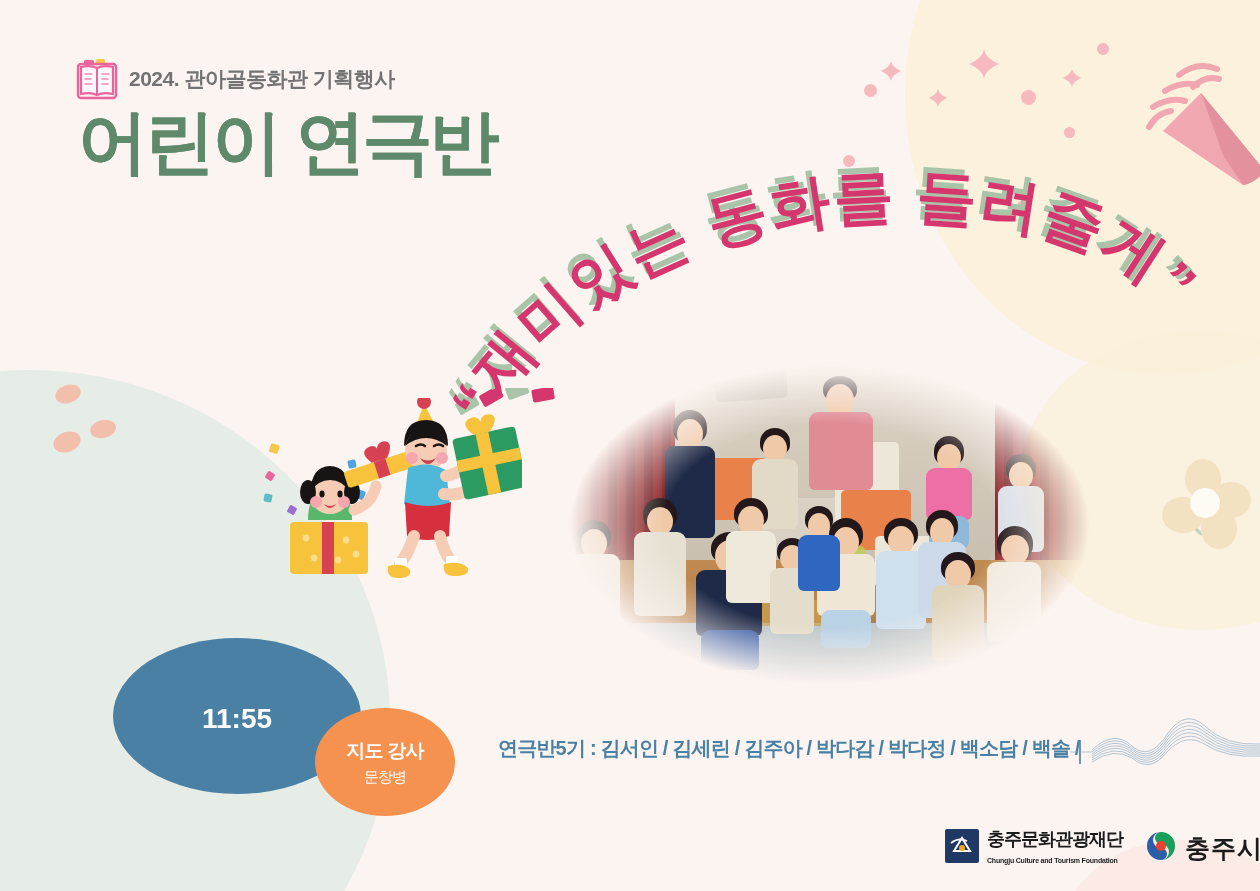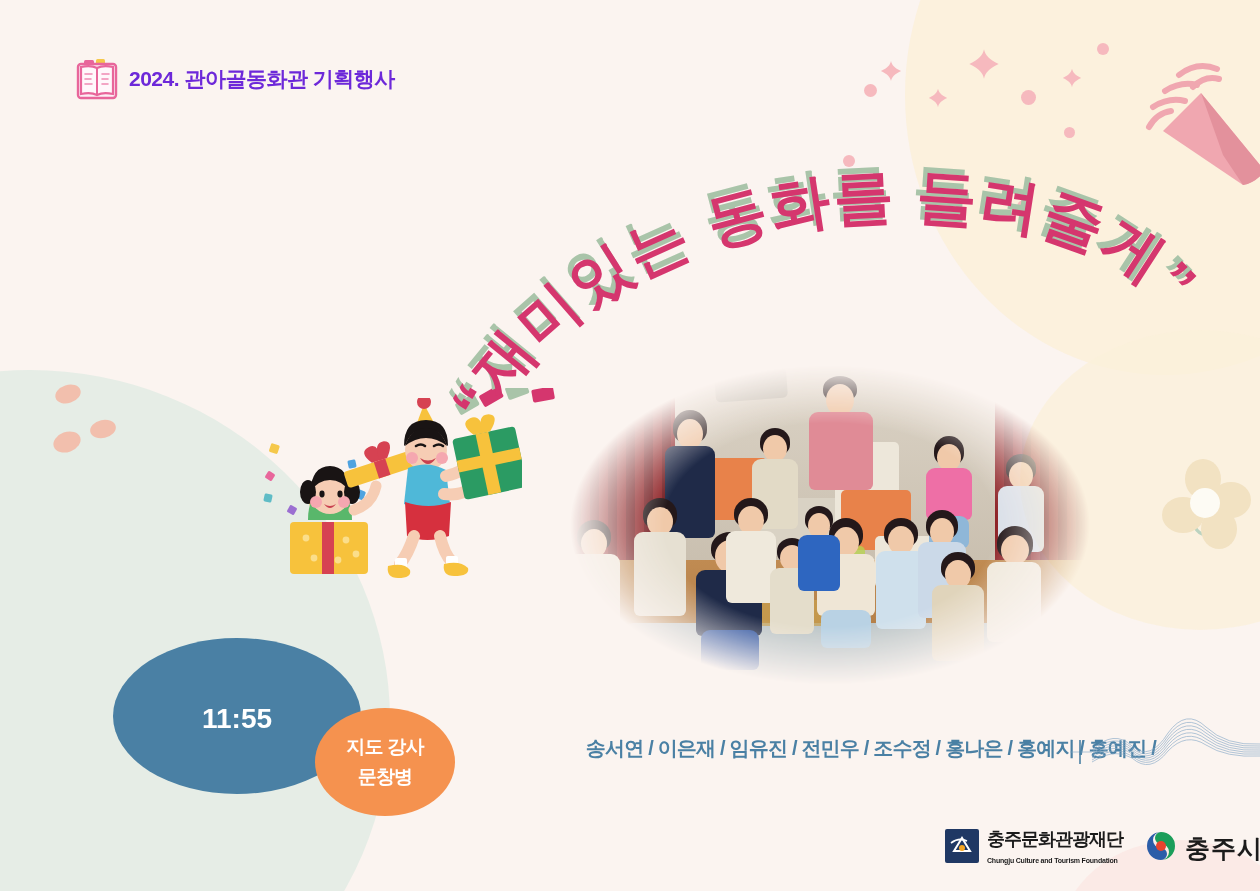--- a/index.html
+++ b/index.html
@@ -68,21 +68,21 @@
     width:96px; height:96px;
   }
 
   
   .header{
     position:absolute; left:76px; top:57px;
     display:flex; align-items:center; gap:11px;
   }
   .book-icon{ width:42px; height:44px; flex:0 0 auto; }
   .kicker{
-    font-size:21px; font-weight:700; color:#6d28d9;
+    font-size:21px; font-weight:700; color:#737373;
     letter-spacing:-.5px; white-space:nowrap;
   }
 
   
   .title{
     position:absolute; left:78px; top:108px;
     color:#5E8A6B;
     font-weight:900;
     font-size:70px;
     line-height:.98;
@@ -155,21 +155,21 @@
   .badge-teacher{
     position:absolute; left:315px; top:708px;
     width:140px; height:108px;
     background:#F5924F;
     border-radius:50%;
     display:flex; flex-direction:column;
     align-items:center; justify-content:center;
     color:#fff; z-index:3;
   }
   .badge-teacher .t1{ font-size:19px; font-weight:900; letter-spacing:-.8px; }
-  .badge-teacher .t2{ font-size:19px; font-weight:700; margin-top:4px; letter-spacing:-.8px; }
+  .badge-teacher .t2{ font-size:15px; font-weight:400; margin-top:4px; letter-spacing:-.8px; }
 
   
   .cast{
     position:absolute; left:498px; top:733px;
     width:680px;
     color:#4A80A4;
     font-size:20px;
     font-weight:800;
     letter-spacing:-.8px;
     line-height:1.55;
@@ -283,20 +283,21 @@
         <rect x="2" y="7" width="38" height="34" rx="3" fill="#FDEFF5" stroke="#E8669B" stroke-width="2.4"></rect>
         <path d="M21 11 Q15 8 5 10 L5 37 Q15 35 21 38 Q27 35 37 37 L37 10 Q27 8 21 11Z" fill="#FFF7FB" stroke="#E8669B" stroke-width="2.2"></path>
         <path d="M21 11 L21 38" stroke="#E8669B" stroke-width="2"></path>
         <path d="M9 17 h7 M9 22 h6 M26 17 h7 M26 22 h6 M9 27 h7 M26 27 h6" stroke="#F08BB4" stroke-width="1.6" stroke-linecap="round"></path>
       </svg>
     </span>
     <span class="kicker">2024. 관아골동화관 기획행사</span>
   </div>
 
   <div class="title">
+    <span class="tl">어린이 연극반</span>
   </div>
 
   <div class="slogan">
     <svg width="740" height="250" viewBox="0 0 740 250">
       <defs>
         <path id="archPath" d="M22,236 C110,58 330,-16 560,22 C640,36 700,76 726,120"></path>
         <path id="archPathShadow" d="M18,230 C106,52 326,-22 556,16 C636,30 696,70 722,114"></path>
       </defs>
       <text class="sl-shadow">
         <textPath href="#archPathShadow" startOffset="2%">“재미있는 동화를 들려줄게”</textPath>
@@ -495,21 +496,21 @@
   <div class="badge-date">
     <span class="d2">11:55</span>
   </div>
 
   <div class="badge-teacher">
     <span class="t1">지도 강사</span>
     <span class="t2">문창병</span>
   </div>
 
   <div class="cast">
-    <span class="row2">송서연 / 이은재 / 임유진 / 전민우 / 조수정 / 홍나은 / 홍예지 / 홍예진 /</span>
+    <span class="row1">연극반5기 : 김서인 / 김세린 / 김주아 / 박다감 / 박다정 / 백소담 / 백솔 /</span>
   </div>
 
   <div class="waves">
     <svg width="190" height="70" viewBox="0 0 190 70">
       <g fill="none" stroke="#7FA3C4" stroke-width=".8" opacity=".75">
         <path d="M0 46 H22 M22 46 Q44 26 62 42 Q80 58 98 30 Q116 6 136 24 Q156 42 190 40"></path>
         <path d="M22 48 Q44 29 62 44 Q80 60 98 33 Q116 10 136 27 Q156 44 190 42"></path>
         <path d="M22 50 Q44 32 62 46 Q80 62 98 36 Q116 14 136 30 Q156 46 190 44"></path>
         <path d="M22 52 Q44 35 62 48 Q80 64 98 39 Q116 18 136 33 Q156 48 190 46"></path>
         <path d="M22 54 Q44 38 62 50 Q80 66 98 42 Q116 22 136 36 Q156 50 190 48"></path>

